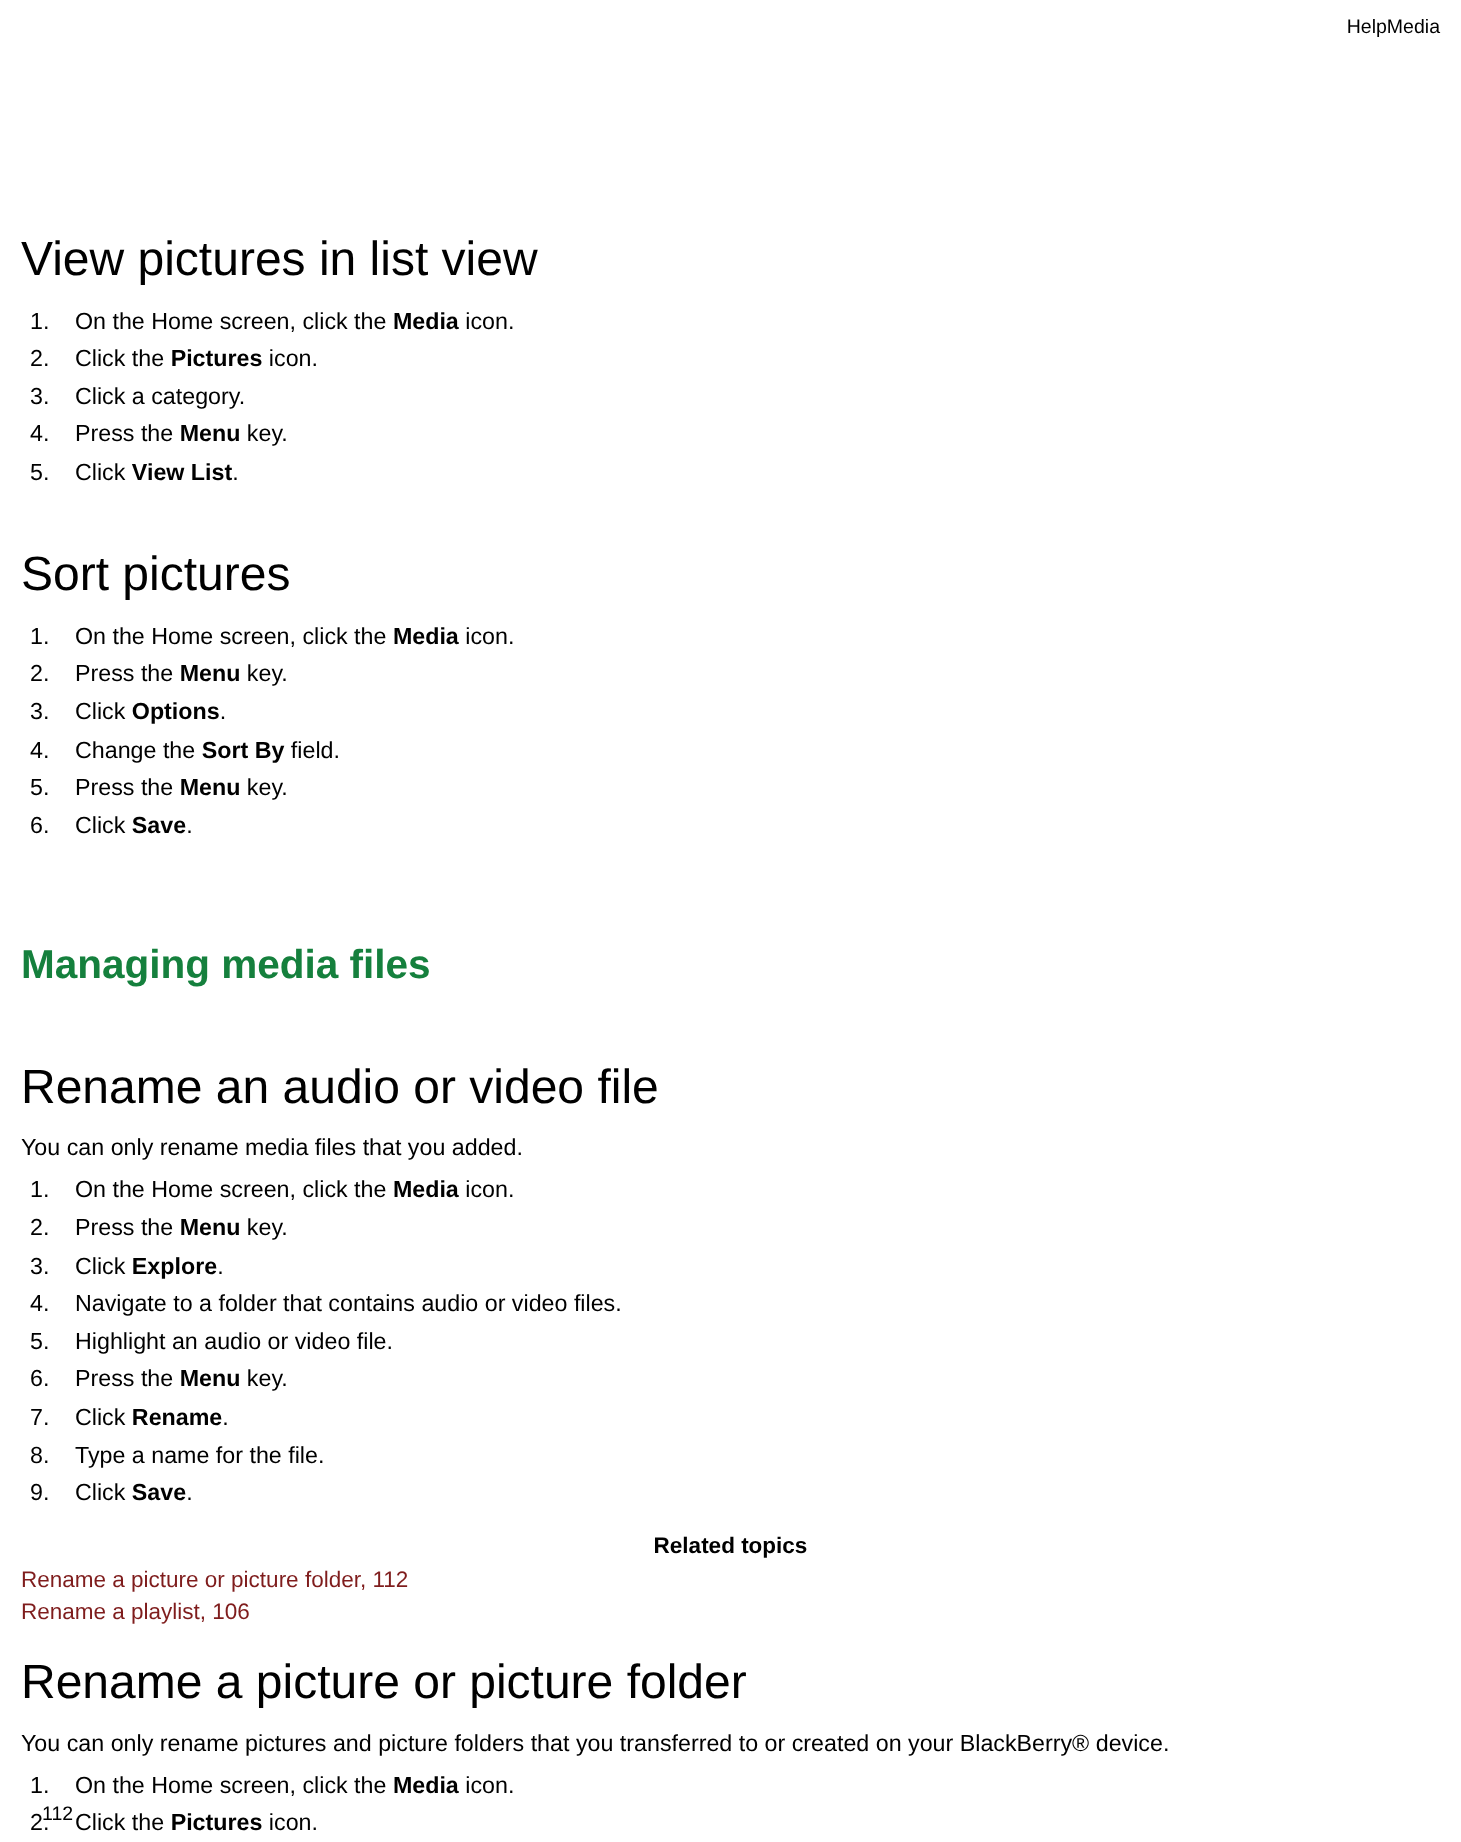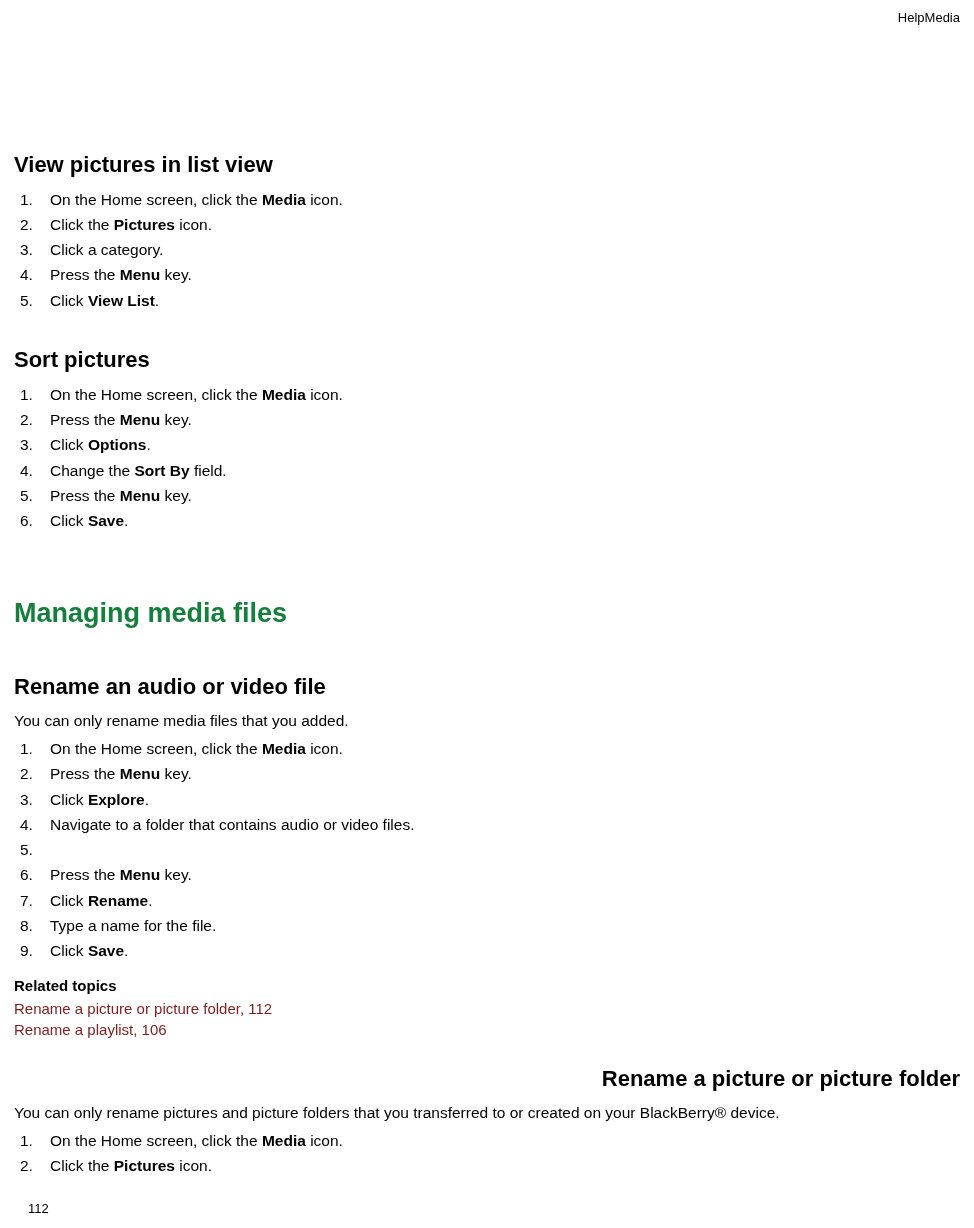--- a/index.html
+++ b/index.html
@@ -17,22 +17,22 @@
       line-height: 1.5;
       position: relative;
     }
     .header {
       display: flex;
       justify-content: flex-end;
       font-size: 13px;
       margin-bottom: 120px;
     }
     .h2 {
-      font-size: 22px;
-      font-weight: bold;
+      font-size: 32px;
+      font-weight: normal;
       margin-top: 12px;
       margin-bottom: 6px;
     }
     .h1-blue {
       font-size: 27px;
       font-weight: bold;
       color: #15803d;
       margin-top: 60px;
       margin-bottom: 36px;
     }
@@ -51,20 +51,21 @@
       padding-left: 6px;
     }
     .note {
       margin-top: 4px;
       margin-bottom: 4px;
     }
     .related-heading {
       font-weight: bold;
       font-size: 15px;
       margin-top: 10px;
+      text-align: center;
     }
     .related-link {
       color: #7f1d1d;
       font-size: 15px;
       line-height: 1.4;
     }
     .page-number {
       position: absolute;
       bottom: 10px;
       left: 28px;
@@ -148,20 +149,21 @@
     <li>
       <span class="num">3.</span>
       <span>Click <b>Explore</b>.</span>
     </li>
     <li>
       <span class="num">4.</span>
       <span>Navigate to a folder that contains audio or video files.</span>
     </li>
     <li>
       <span class="num">5.</span>
+      <span>Highlight an audio or video file.</span>
     </li>
     <li>
       <span class="num">6.</span>
       <span>Press the <b>Menu</b> key.</span>
     </li>
     <li>
       <span class="num">7.</span>
       <span>Click <b>Rename</b>.</span>
     </li>
     <li>
@@ -171,21 +173,21 @@
     <li>
       <span class="num">9.</span>
       <span>Click <b>Save</b>.</span>
     </li>
   </ol>
 
 <div class="related-heading">Related topics</div>
 <div class="related-link">Rename a picture or picture folder, 112</div>
 <div class="related-link">Rename a playlist, 106</div>
 
-<div class="h2" style="margin-top:22px;text-align:right;">Rename a picture or picture folder</div>
+<div class="h2" style="margin-top:12px;">Rename a picture or picture folder</div>
 <div class="note">You can only rename pictures and picture folders that you transferred to or created on your BlackBerry® device.</div>
 <ol>
     <li>
       <span class="num">1.</span>
       <span>On the Home screen, click the <b>Media</b> icon.</span>
     </li>
     <li>
       <span class="num">2.</span>
       <span>Click the <b>Pictures</b> icon.</span>
     </li>

